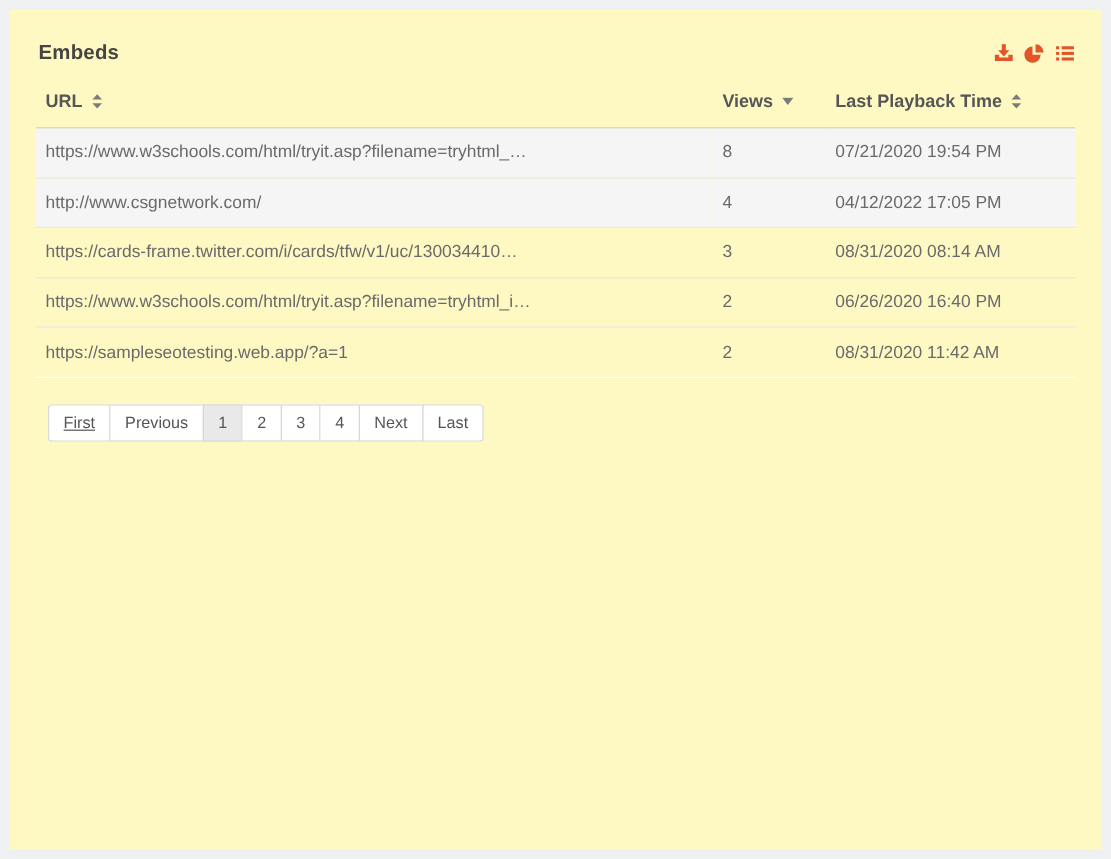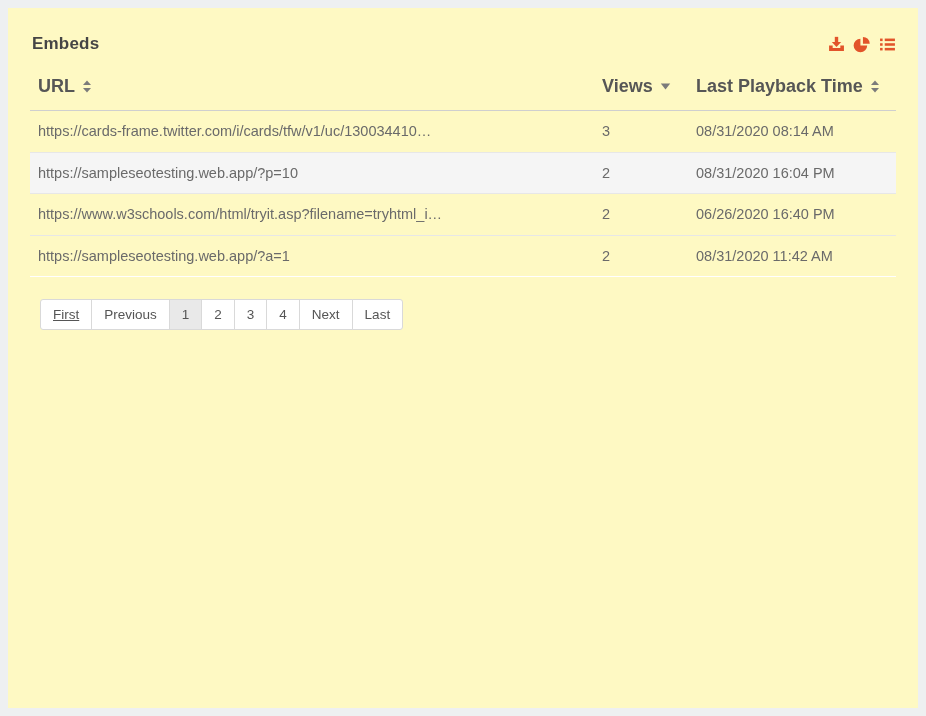--- a/index.html
+++ b/index.html
@@ -33,21 +33,21 @@
   .tool-btn svg { display: block; }
 
   table.embeds {
     width: 866px;
     margin: 0 22px;
     border-collapse: collapse;
     table-layout: fixed;
   }
   th, td { text-align: left; vertical-align: middle; }
   thead th {
-    font-size: 18px;
+    font-size: 15px;
     font-weight: bold;
     color: #565656;
     padding: 12px 0 13px 8px;
     border-bottom: 1px solid #cfcfcf;
     cursor: pointer;
     white-space: nowrap;
   }
   thead th .th-inner { display: inline-flex; align-items: center; gap: 7px; }
   col.col-url  { width: 564px; }
   col.col-views { width: 94px; }
@@ -168,29 +168,34 @@
                 <path d="M5 0.5 L9 5 H1 Z"></path>
                     <path d="M5 12.5 L1 8 H9 Z"></path>
               </g>
                 </svg>
             </span>
           </span>
         </th>
       </tr>
     </thead>
     <tbody id="table-body">
+        <tr class="striped">
+          <td>https://www.w3schools.com/html/tryit.asp?filename=tryhtml_…</td>
+          <td>8</td>
+          <td>07/21/2020 19:54 PM</td>
+        </tr>
+        <tr class="striped">
+          <td>http://www.csgnetwork.com/</td>
+          <td>4</td>
+          <td>04/12/2022 17:05 PM</td>
+        </tr>
         <tr>
           <td>https://cards-frame.twitter.com/i/cards/tfw/v1/uc/130034410…</td>
           <td>3</td>
           <td>08/31/2020 08:14 AM</td>
-        </tr>
-        <tr class="striped">
-          <td>https://sampleseotesting.web.app/?p=10</td>
-          <td>2</td>
-          <td>08/31/2020 16:04 PM</td>
         </tr>
         <tr>
           <td>https://www.w3schools.com/html/tryit.asp?filename=tryhtml_i…</td>
           <td>2</td>
           <td>06/26/2020 16:40 PM</td>
         </tr>
         <tr>
           <td>https://sampleseotesting.web.app/?a=1</td>
           <td>2</td>
           <td>08/31/2020 11:42 AM</td>

